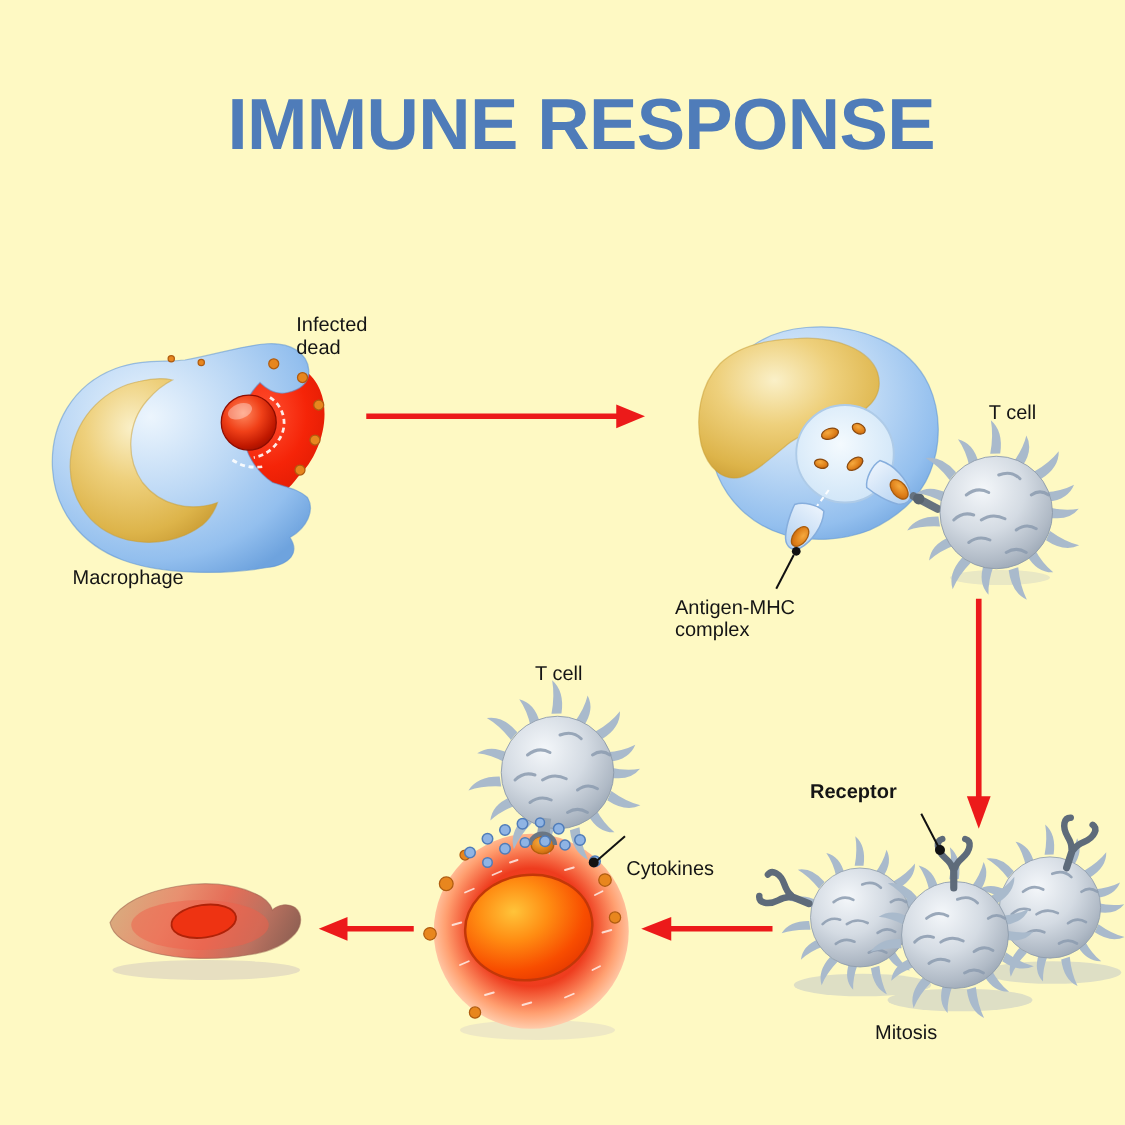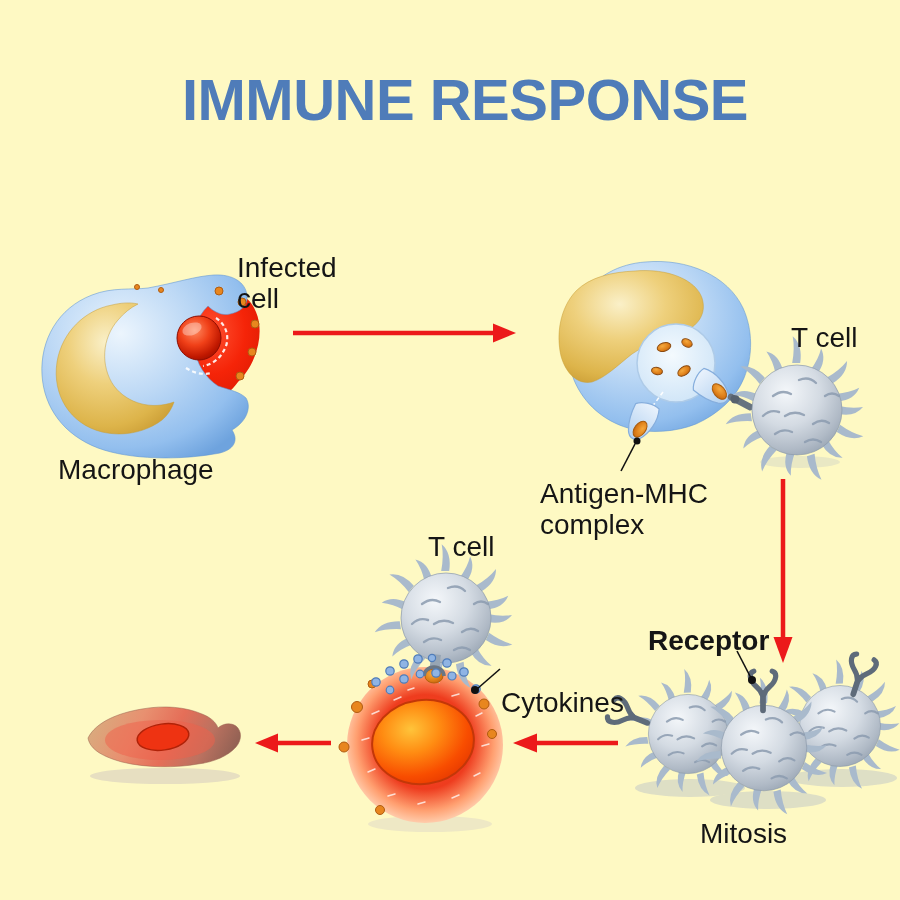--- a/index.html
+++ b/index.html
@@ -5,21 +5,21 @@
   html,body { margin:0; padding:0; background:#ffffff; }
   .stage {
     position:relative; width:900px; height:900px; background:#fef9c3;
     overflow:hidden; font-family:"Liberation Sans", sans-serif;
   }
   .title {
     position:absolute; top:66px; left:0; width:930px; text-align:center;
     font-size:58px; font-weight:bold; letter-spacing:-0.5px; color:#4f7cb9;
   }
   .lbl {
-    position:absolute; color:#151515; font-size:28px; line-height:1.12;
+    position:absolute; color:#151515; font-size:16px; line-height:1.12;
     white-space:nowrap;
   }
   .lbl .ln { display:block; }
   .ctr { }
   svg { position:absolute; left:0; top:0; }
 </style>
 </head>
 <body>
 
 <div class="stage">
@@ -287,21 +287,21 @@
                C176,768 146,768 122,762 C104,757 90,750 88,738 Z" fill="url(#gDead)" stroke="#9a6250" stroke-width="1" stroke-opacity="0.5"></path>
       <ellipse cx="160" cy="740" rx="55" ry="20" fill="#f0604a" opacity="0.5"></ellipse>
       <ellipse cx="163" cy="737" rx="26" ry="13" transform="rotate(-8 163 737)" fill="#ee3312" stroke="#b02208" stroke-width="1.5"></ellipse>
     </g>
 
     <line x1="635" y1="444" x2="621" y2="471" stroke="#111111" stroke-width="1.6"></line>
   </svg>
 
   <div class="lbl" style="left:237px;top:252px;">
     <span class="ln">Infected</span>
-    <span class="ln">cell</span>
+    <span class="ln">dead</span>
   </div>
 
   <div class="lbl" style="left:58px;top:454px;text-align:center;">Macrophage</div>
 
   <div class="lbl" style="left:791px;top:322px;">T cell</div>
 
   <div class="lbl ctr" style="left:540px;top:478px;width:166px;">
     <span class="ln">Antigen-MHC</span>
     <span class="ln">complex</span>
   </div>

